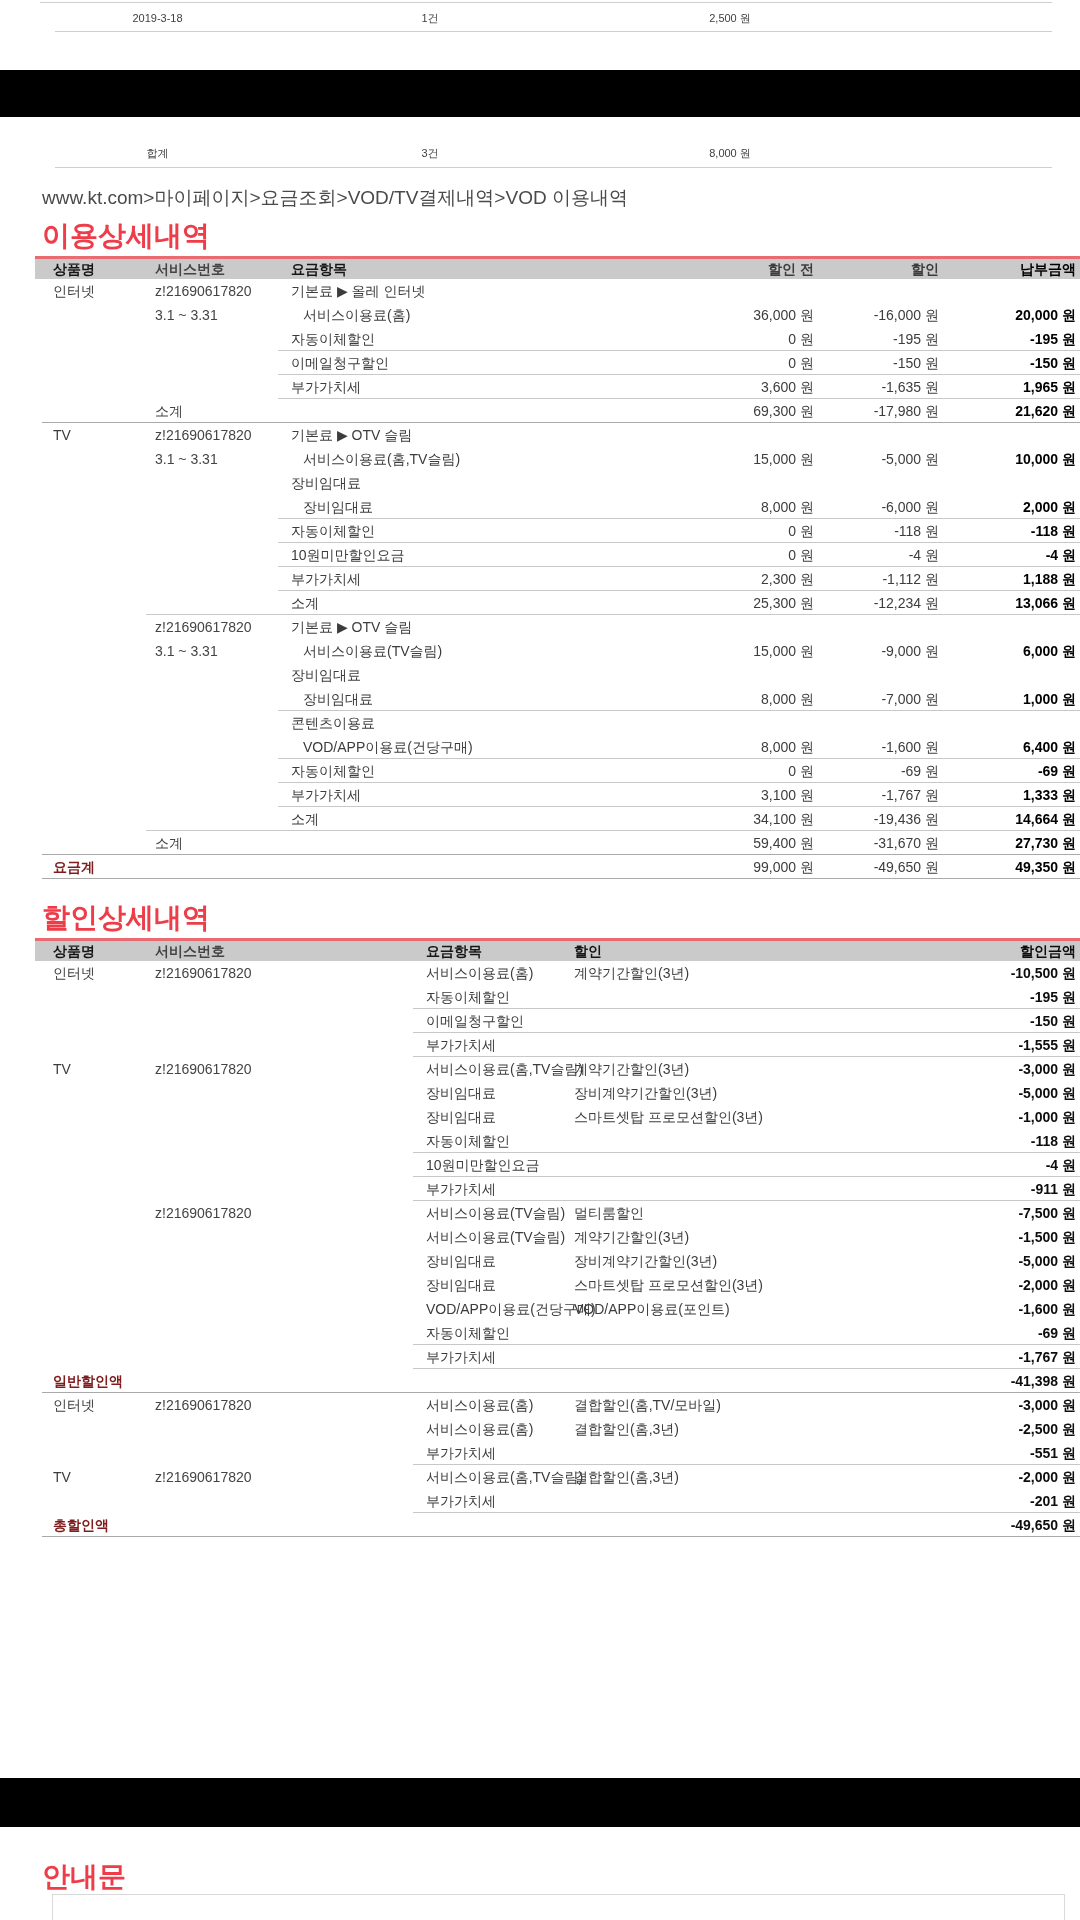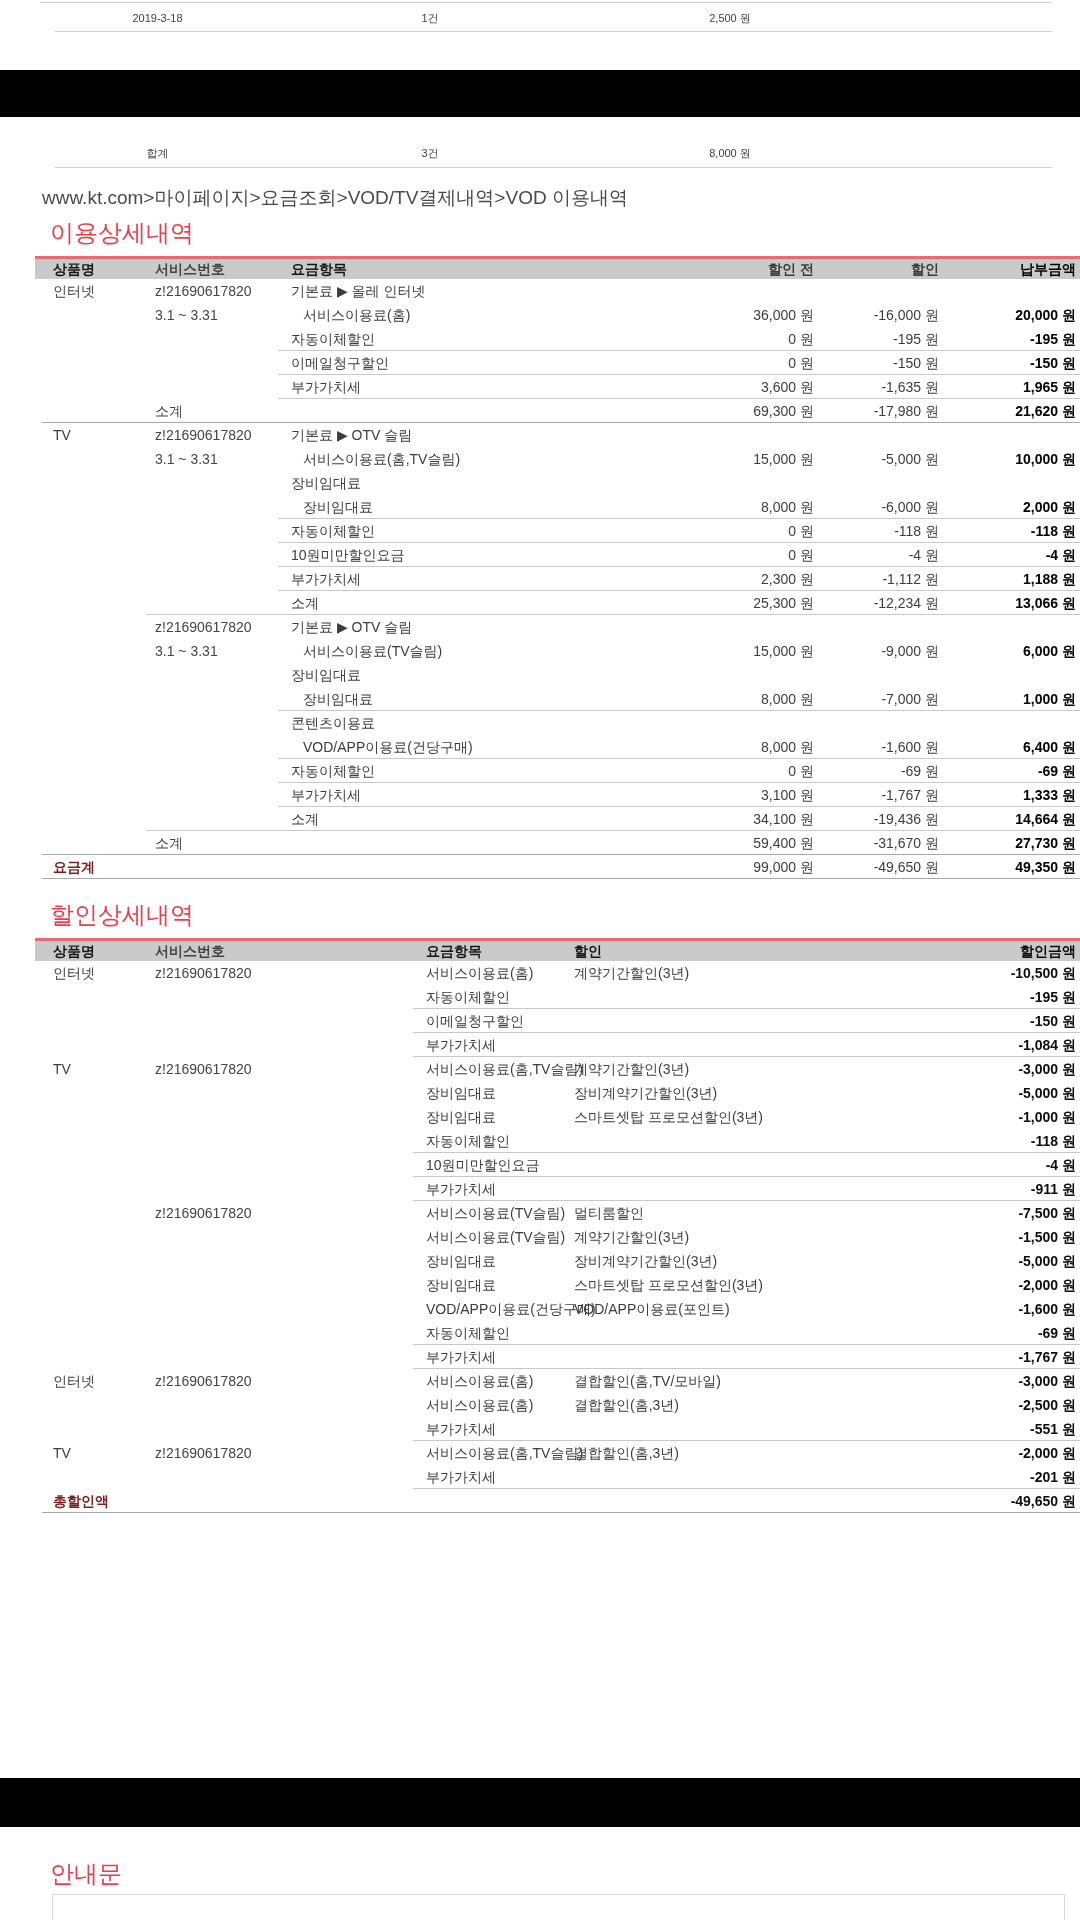--- a/index.html
+++ b/index.html
@@ -14,21 +14,21 @@
   *{margin:0;padding:0;box-sizing:border-box;}
   body{background:#fff;font-family:"Liberation Sans","DejaVu Sans",sans-serif;}
   .page{position:relative;width:1080px;height:1920px;background:#ffffff;overflow:hidden;color:var(--text);}
   .hline{position:absolute;height:1px;background:var(--rule-light);}
   .bar{position:absolute;left:0;width:1080px;background:var(--redaction);}
   .sum-row{position:absolute;left:0;display:flex;height:26px;line-height:26px;font-size:11px;color:#3f3f3f;white-space:nowrap;}
   .sc1{width:245px;margin-left:35px;text-align:center;}
   .sc2{width:300px;text-align:center;}
   .sc3{width:300px;text-align:center;}
   .breadcrumb{position:absolute;left:42px;top:185px;font-size:19px;color:#4a4a4a;white-space:nowrap;}
-  .sec-title{position:absolute;left:50px;font-size:24px;font-weight:normal;color:var(--accent);white-space:nowrap;}
+  .sec-title{position:absolute;left:42px;font-size:28px;font-weight:bold;color:var(--accent);white-space:nowrap;}
   .tbl{position:absolute;left:35px;width:1045px;}
   .row{position:relative;display:flex;height:24px;line-height:24px;font-size:14px;color:var(--text);white-space:nowrap;padding-left:9px;}
   .thead{height:23px;line-height:20px;background:var(--header-bg);border-top:3px solid var(--stripe);}
   .hc{font-weight:bold;color:#161616;}
   
   .cp{width:111px;padding-left:9px;}
   .cs{width:132px;color:#444;}
   .ci{width:292px;padding-left:4px;}
   .cv1{width:235px;text-align:right;color:#3d3d3d;}
   .cv2{width:125px;text-align:right;color:#3d3d3d;}
@@ -331,21 +331,21 @@
         <div class="ci2">이메일청구할인</div>
         <div class="cd"></div>
         <div class="cv">-150 원</div>
         <div class="rrule discount-item"></div>
       </div>
       <div class="row">
         <div class="cp"></div>
         <div class="cs2"></div>
         <div class="ci2">부가가치세</div>
         <div class="cd"></div>
-        <div class="cv">-1,084 원</div>
+        <div class="cv">-1,555 원</div>
         <div class="rrule discount-item"></div>
       </div>
       <div class="row">
         <div class="cp">TV</div>
         <div class="cs2">z!21690617820</div>
         <div class="ci2">서비스이용료(홈,TV슬림)</div>
         <div class="cd">계약기간할인(3년)</div>
         <div class="cv">-3,000 원</div>
       </div>
       <div class="row">
@@ -431,20 +431,28 @@
       </div>
       <div class="row">
         <div class="cp"></div>
         <div class="cs2"></div>
         <div class="ci2">부가가치세</div>
         <div class="cd"></div>
         <div class="cv">-1,767 원</div>
         <div class="rrule discount-item"></div>
       </div>
       <div class="row">
+        <div class="cp blabel">일반할인액</div>
+        <div class="cs2"></div>
+        <div class="ci2"></div>
+        <div class="cd"></div>
+        <div class="cv">-41,398 원</div>
+        <div class="rrule discount-full strong"></div>
+      </div>
+      <div class="row">
         <div class="cp">인터넷</div>
         <div class="cs2">z!21690617820</div>
         <div class="ci2">서비스이용료(홈)</div>
         <div class="cd">결합할인(홈,TV/모바일)</div>
         <div class="cv">-3,000 원</div>
       </div>
       <div class="row">
         <div class="cp"></div>
         <div class="cs2"></div>
         <div class="ci2">서비스이용료(홈)</div>

